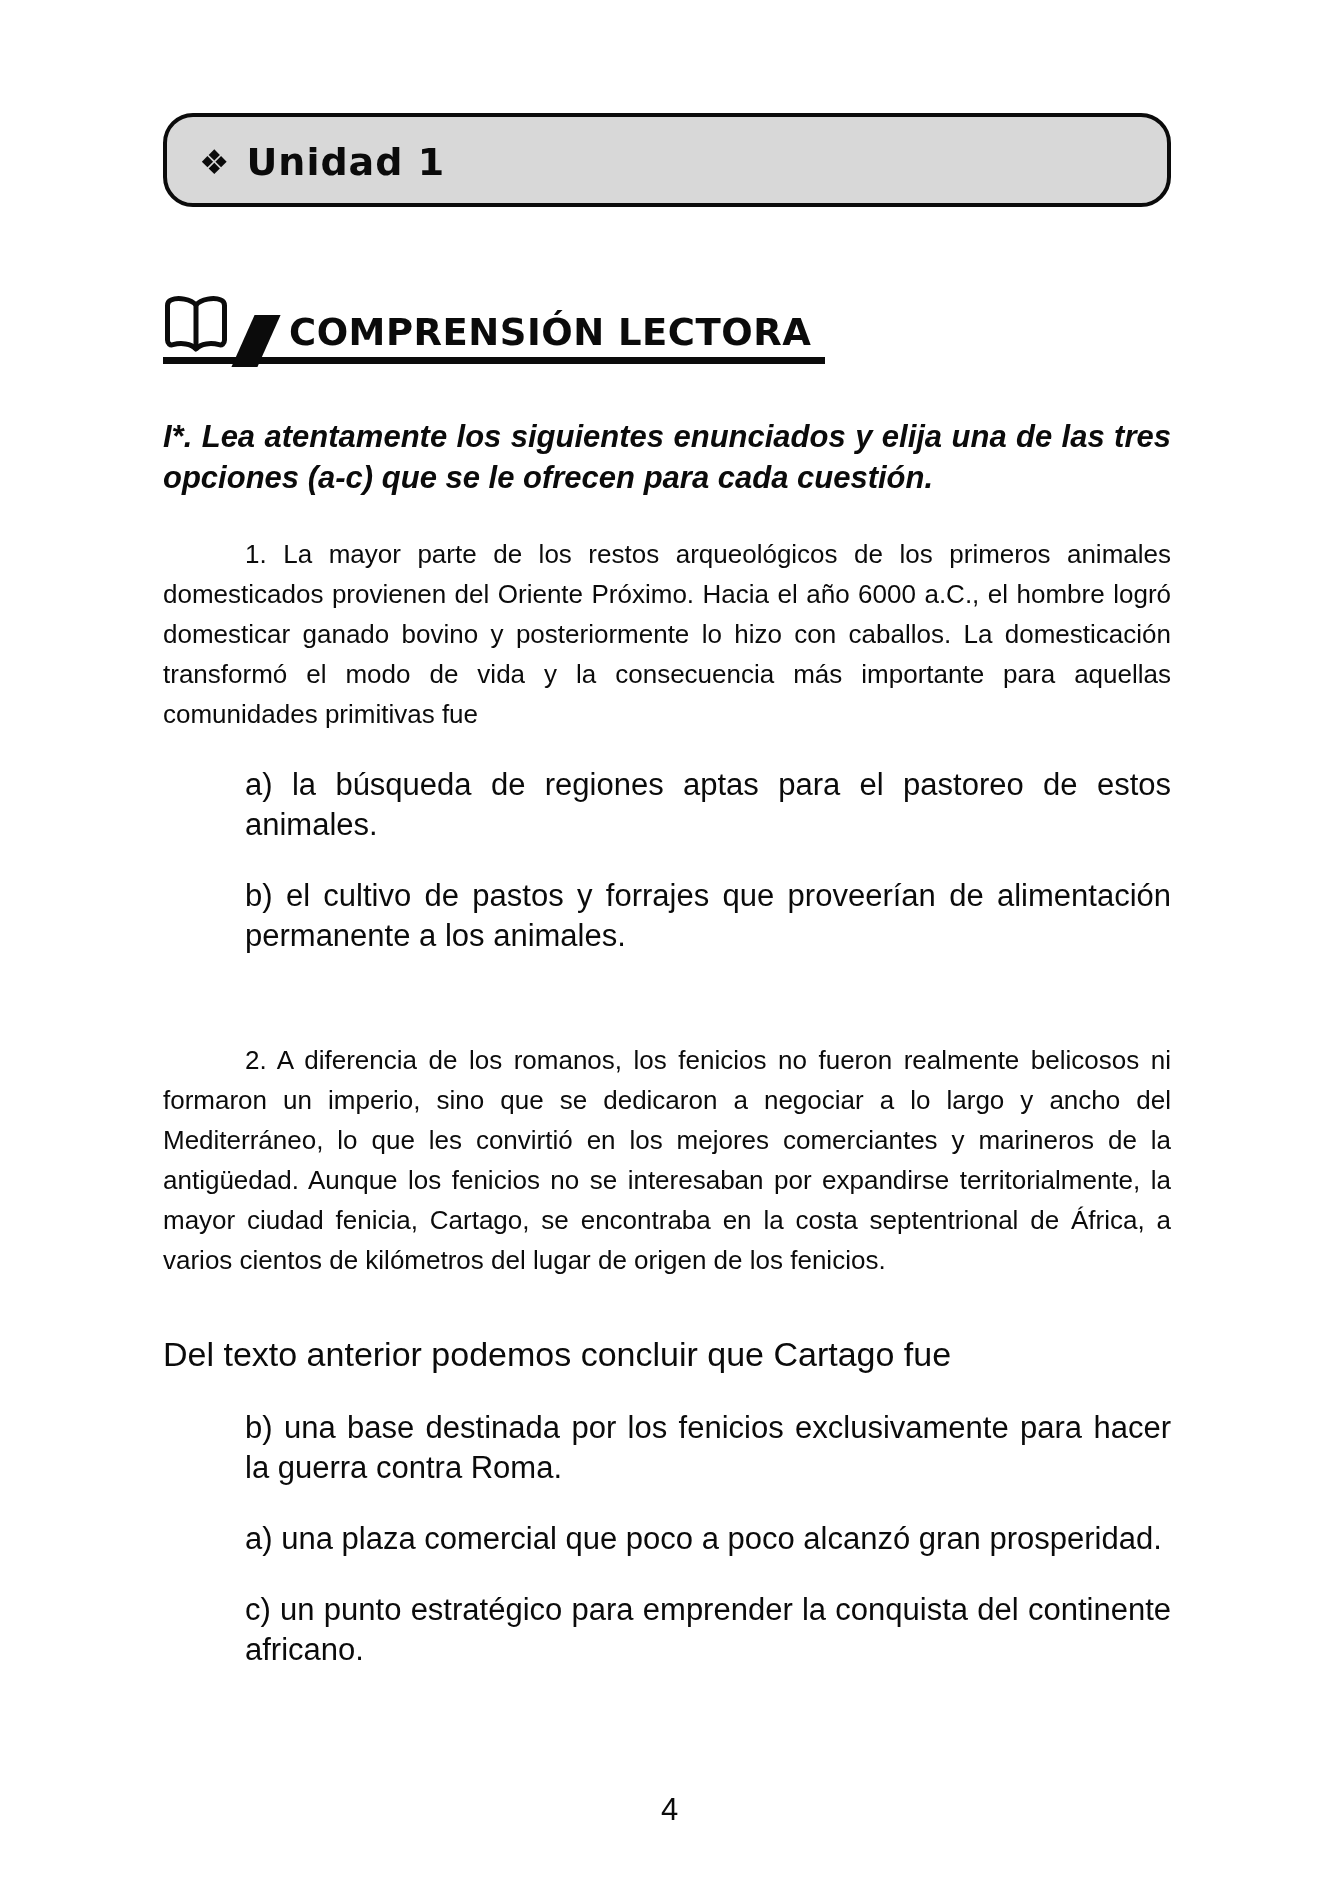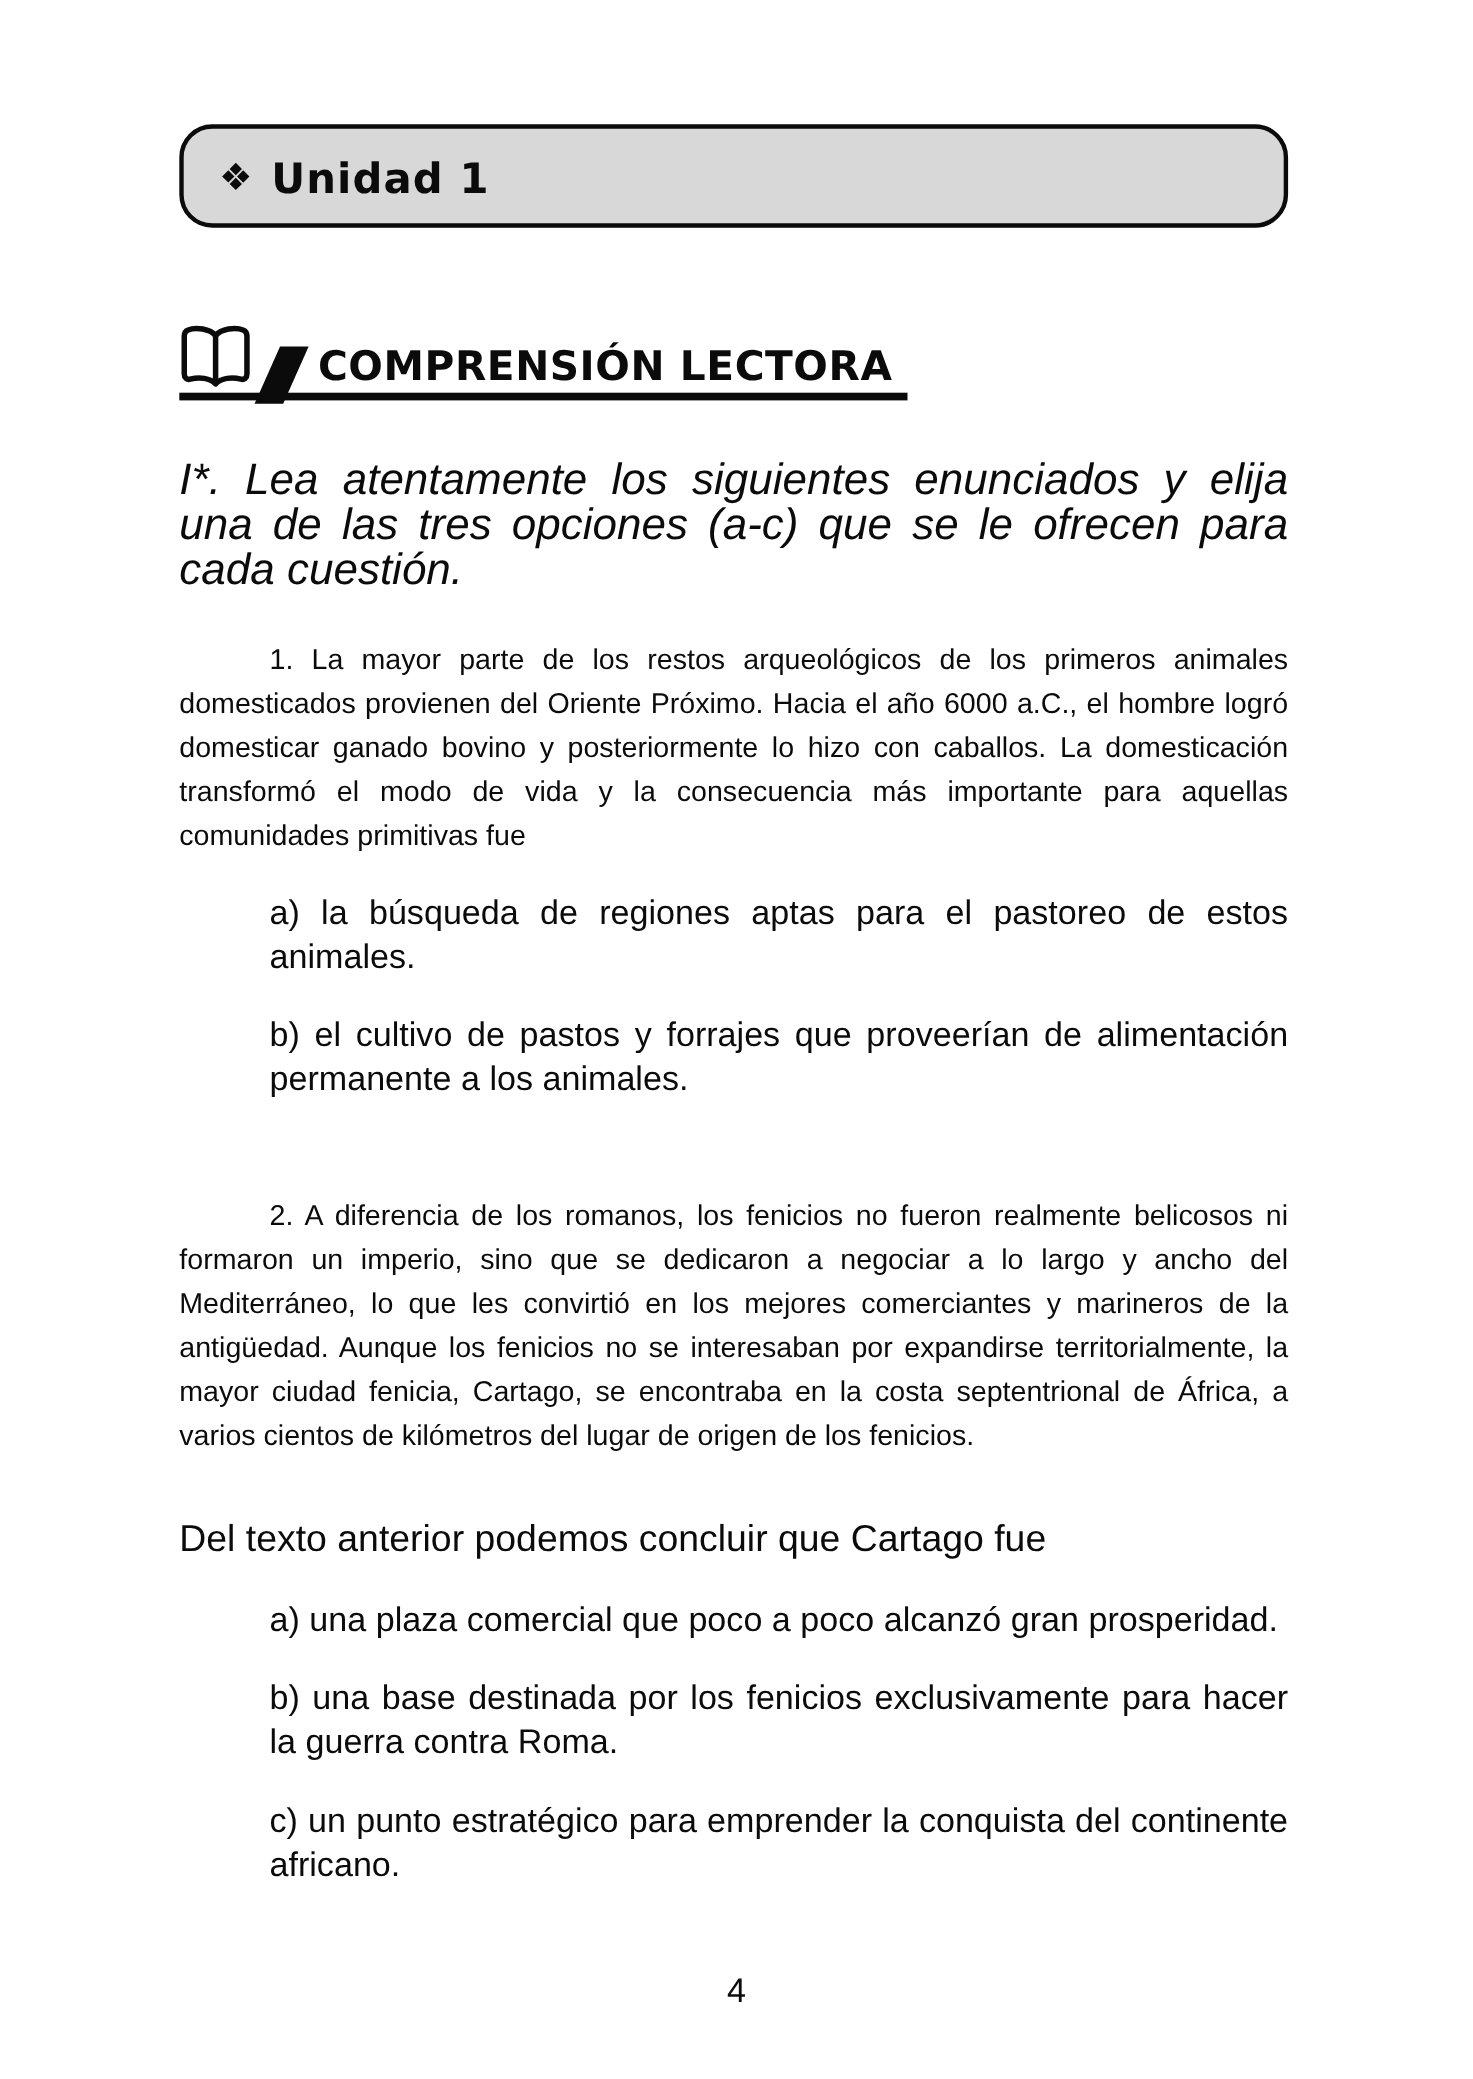--- a/index.html
+++ b/index.html
@@ -84,23 +84,23 @@
     font-size: 37px;
     line-height: 44px;
     letter-spacing: 0.5px;
     white-space: nowrap;
     margin-bottom: 2px;
   }
 
   
   .instruction {
     margin-top: 52px;
-    font-size: 40px;
+    font-size: 31px;
     line-height: 41px;
-    font-weight: normal;
+    font-weight: bold;
     font-style: italic;
     text-align: justify;
   }
   .para {
     font-size: 26px;
     line-height: 40px;
     text-align: justify;
     text-indent: 82px;
     margin: 0;
   }
@@ -153,19 +153,19 @@
   </div>
 
   <p class="instruction">I*. Lea atentamente los siguientes enunciados y elija una de las tres opciones (a-c) que se le ofrecen para cada cuestión.</p>
 
   <p class="para q1">1. La mayor parte de los restos arqueológicos de los primeros animales domesticados provienen del Oriente Próximo. Hacia el año 6000 a.C., el hombre logró domesticar ganado bovino y posteriormente lo hizo con caballos. La domesticación transformó el modo de vida y la consecuencia más importante para aquellas comunidades primitivas fue</p>
   <p class="option">a) la búsqueda de regiones aptas para el pastoreo de estos animales.</p>
   <p class="option">b) el cultivo de pastos y forrajes que proveerían de alimentación permanente a los animales.</p>
 
   <p class="para q2">2. A diferencia de los romanos, los fenicios no fueron realmente belicosos ni formaron un imperio, sino que se dedicaron a negociar a lo largo y ancho del Mediterráneo, lo que les convirtió en los mejores comerciantes y marineros de la antigüedad. Aunque los fenicios no se interesaban por expandirse territorialmente, la mayor ciudad fenicia, Cartago, se encontraba en la costa septentrional de África, a varios cientos de kilómetros del lugar de origen de los fenicios.</p>
   <p class="stem">Del texto anterior podemos concluir que Cartago fue</p>
+  <p class="option">b) una base destinada por los fenicios exclusivamente para hacer la guerra contra Roma.</p>
   <p class="option">a) una plaza comercial que poco a poco alcanzó gran prosperidad.</p>
-  <p class="option">b) una base destinada por los fenicios exclusivamente para hacer la guerra contra Roma.</p>
   <p class="option">c) un punto estratégico para emprender la conquista del continente africano.</p>
 
 </div>
 
 <div class="page-num">4</div>
 
 </body></html>

